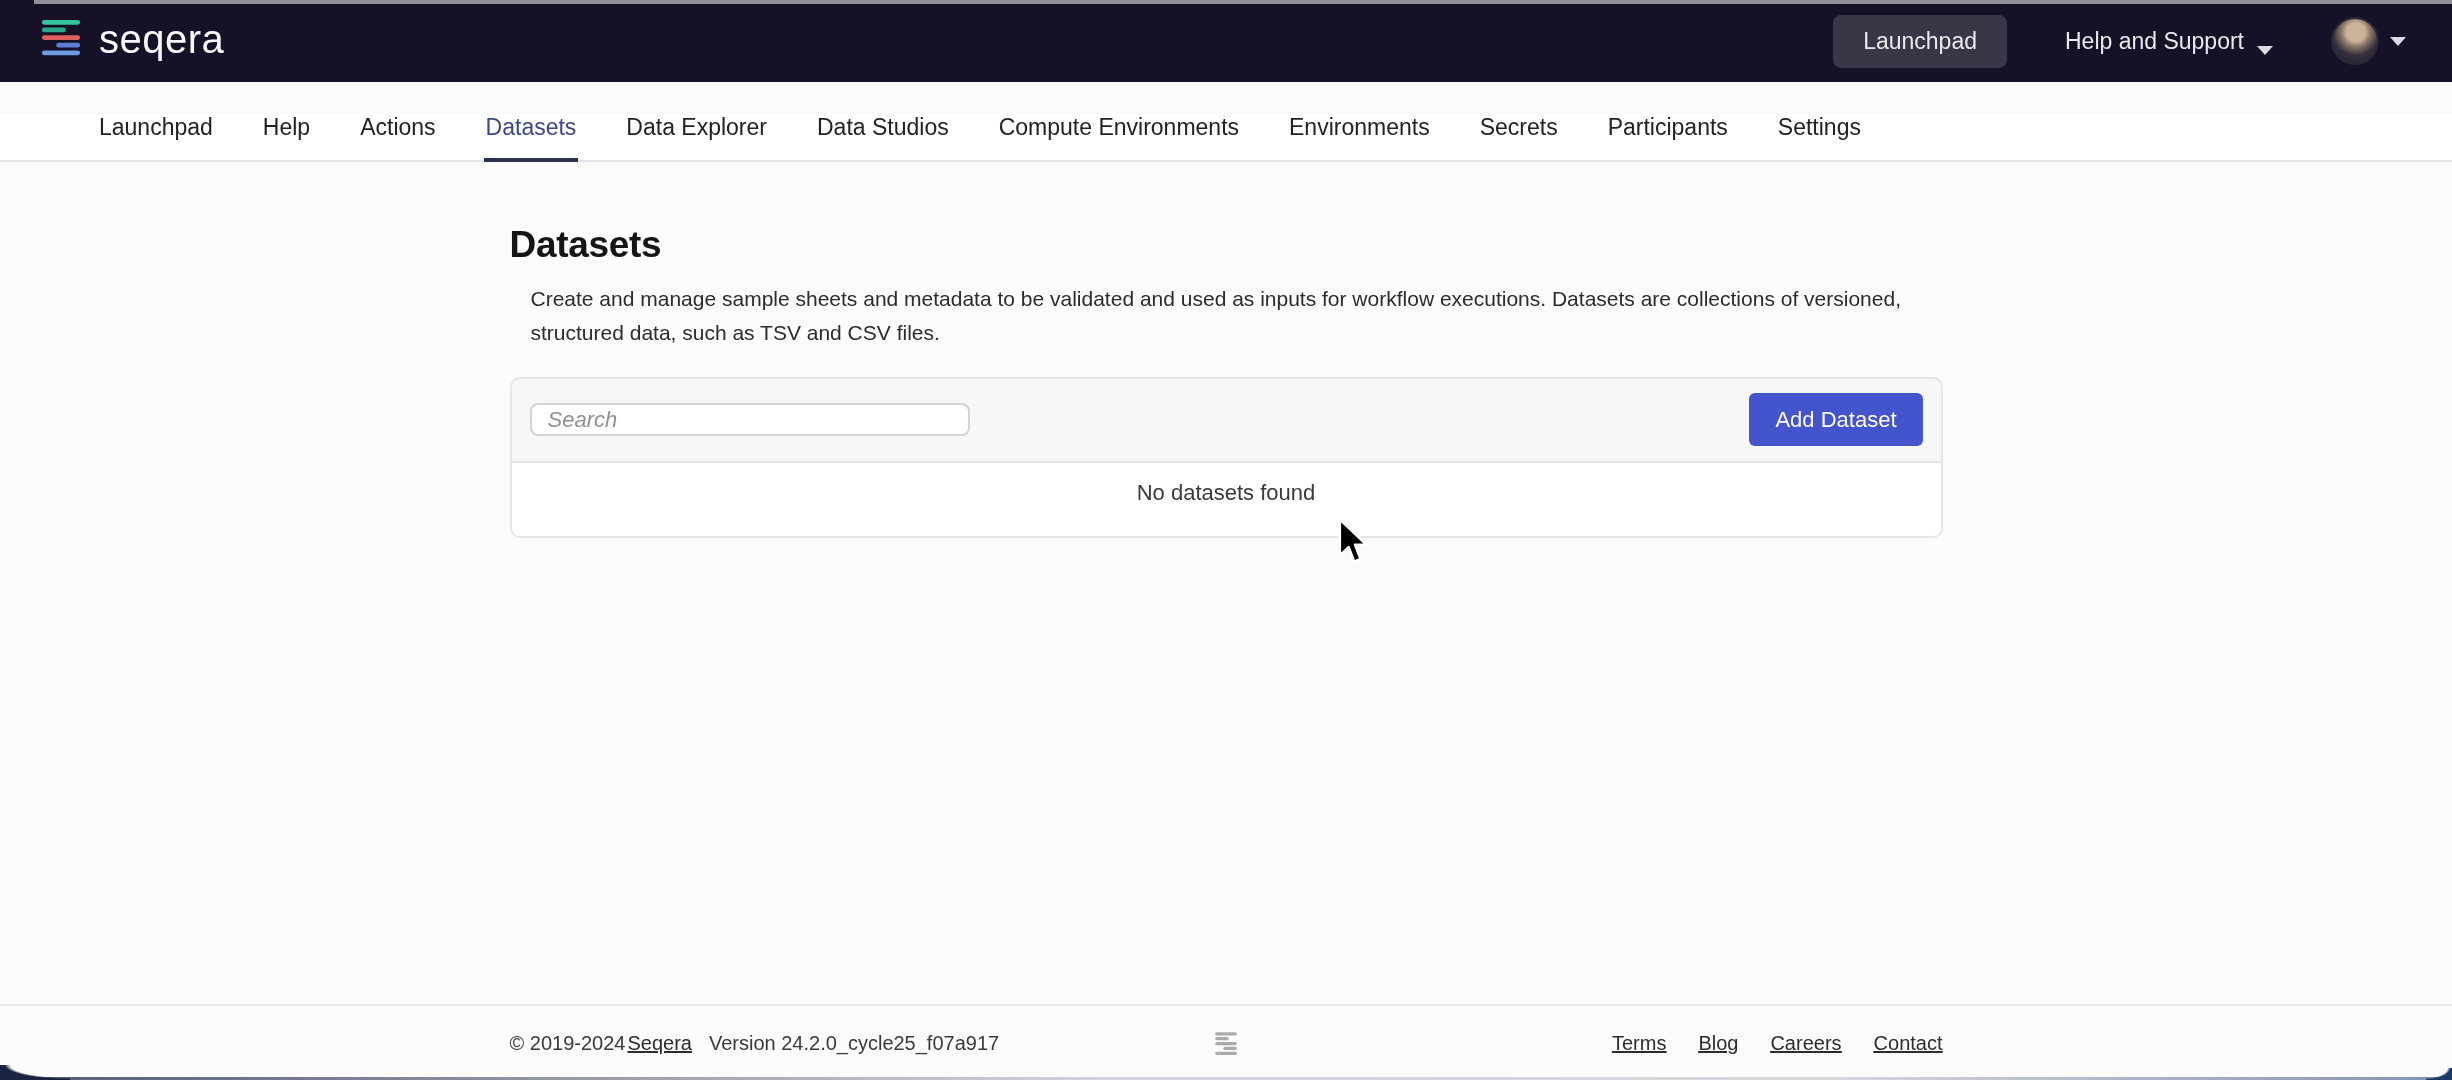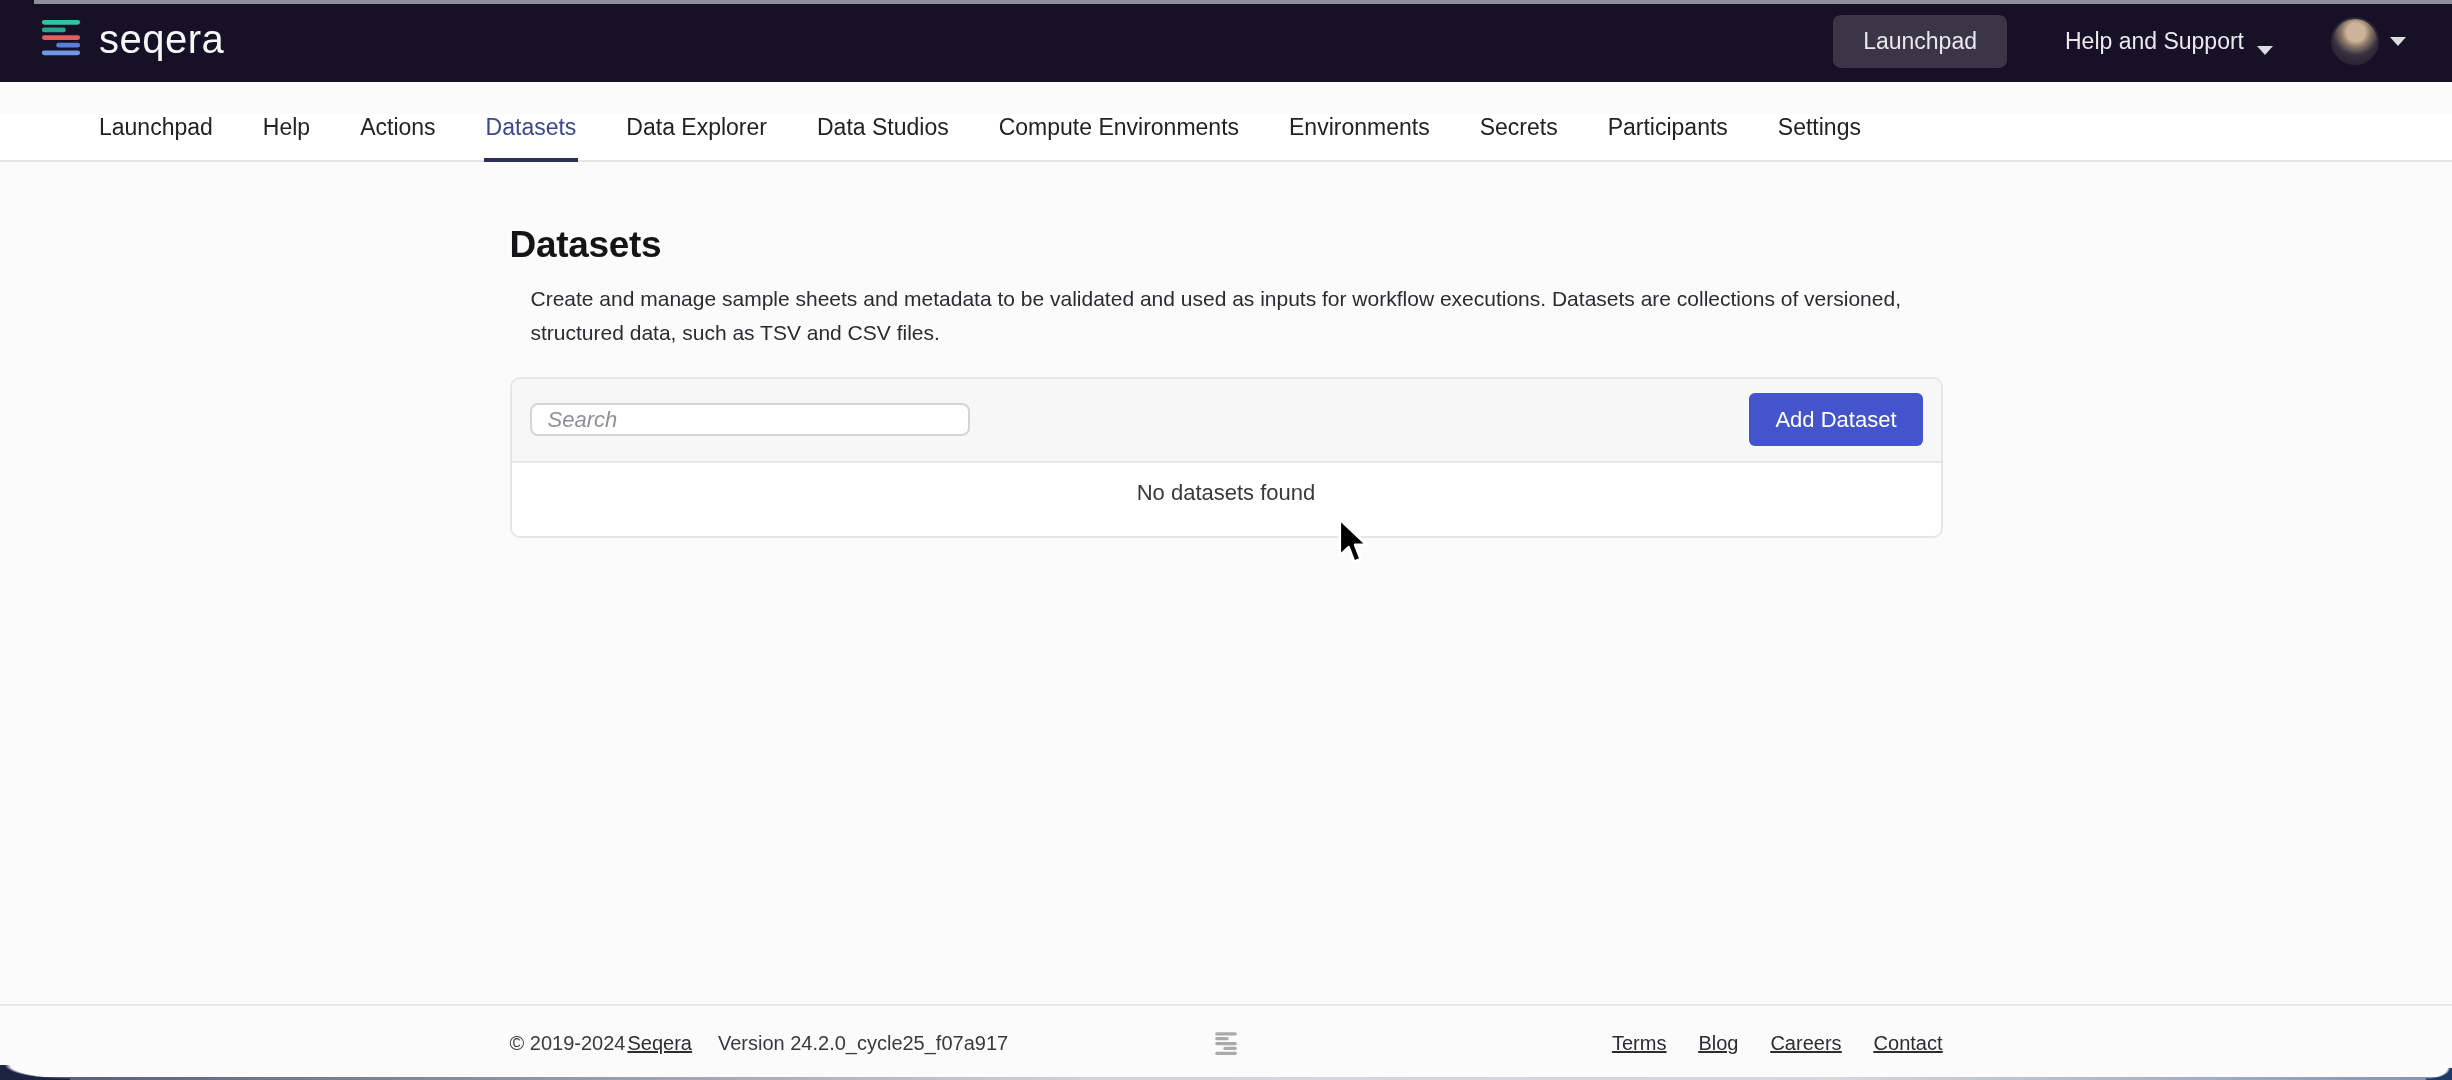--- a/index.html
+++ b/index.html
@@ -55,21 +55,21 @@
     padding:17px 0 30px; font-size:22px; color:#3a3a3c; }
 
   
   .cursor { position:absolute; left:1335px; top:517px; z-index:60; pointer-events:none; }
 
   
   footer { position:absolute; left:0; right:0; bottom:0; height:76px; border-top:2px solid #e8e8ec; }
   .footer-inner { width:1433px; margin:0 auto; height:100%; display:flex; align-items:center;
     position:relative; font-size:20px; color:#3a3a3c; }
   .f-left { display:flex; align-items:flex-start; gap:2px; }
-  .f-version { margin-left:24px; }
+  .f-version { margin-left:15px; }
   .f-link { color:#2d2d30; text-decoration:underline; cursor:pointer; }
   .f-center { position:absolute; left:50%; transform:translateX(-50%); display:flex; align-items:center; }
   .f-right { margin-left:auto; display:flex; gap:32px;text-decoration:underline; }
 
   
   .bottom-edge { position:absolute; left:0; right:0; bottom:0; height:3px;
     background:linear-gradient(to right, rgba(28,34,64,.75), rgba(28,34,64,.18) 45%, rgba(130,130,145,.30) 75%, rgba(30,58,110,.55)); z-index:55; }
   .corner-bl { position:absolute; left:0; bottom:0; width:70px; height:15px; z-index:56;
     background:radial-gradient(ellipse at 100% 0%, rgba(0,0,0,0) 0 60%, #1c2340 66%); }
   .corner-br { position:absolute; right:0; bottom:0; width:26px; height:12px; z-index:56;

